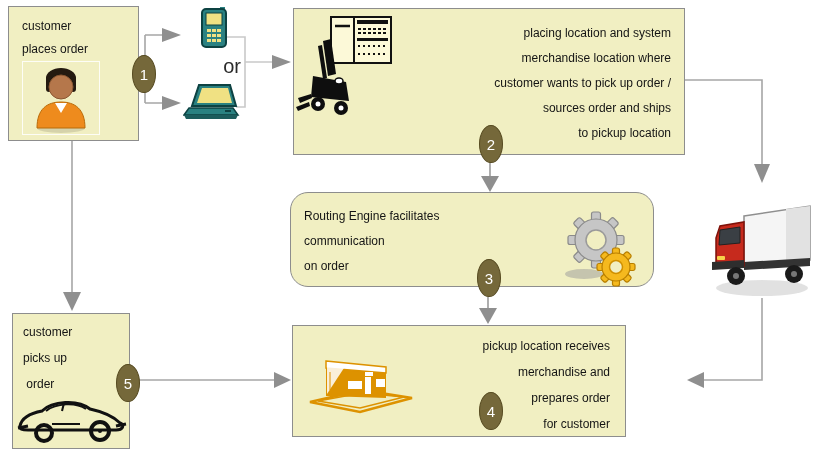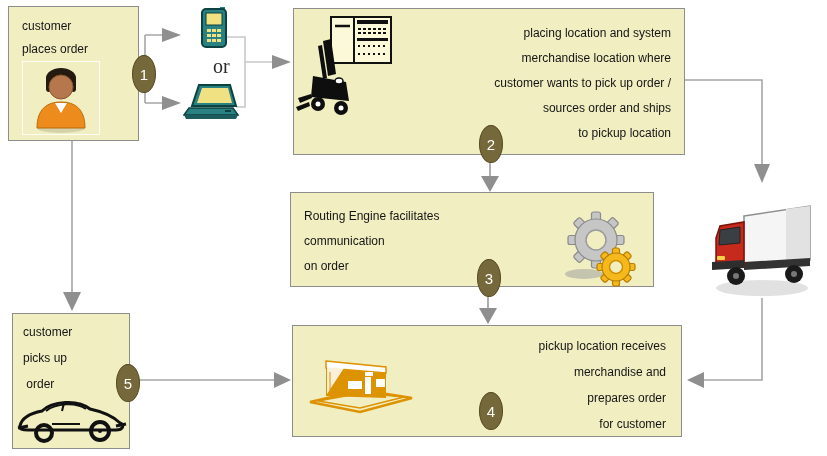--- a/index.html
+++ b/index.html
@@ -10,23 +10,23 @@
   .box-text{position:absolute;white-space:pre-line;color:#141414;font-size:12px;line-height:25px;}
   .badge{position:absolute;width:22px;height:36px;border-radius:50%;background:#75683a;border:1px solid #564a20;
          color:#ffffff;font-size:15px;display:flex;align-items:center;justify-content:center;z-index:5;}
   .icon{position:absolute;}
   .or-label{position:absolute;color:#2a2a2a;font-size:20px;}
   .avatar-frame{position:absolute;border:1px solid rgba(255,255,255,0.85);}
   #box1{left:8px;top:6px;width:131px;height:135px;}
   #box1 .box-text{left:13px;top:8px;line-height:23px;}
   #box2{left:293px;top:8px;width:392px;height:147px;}
   #box2 .box-text{right:13px;top:12px;text-align:right;}
-  #box3{left:290px;top:192px;width:364px;height:95px;}
+  #box3{left:290px;top:192px;width:364px;height:95px;border-radius:18px;}
   #box3 .box-text{left:13px;top:11px;}
-  #box4{left:292px;top:325px;width:390px;height:112px;}
+  #box4{left:292px;top:325px;width:334px;height:112px;}
   #box4 .box-text{right:15px;top:7px;text-align:right;line-height:26px;}
   #box5{left:12px;top:313px;width:118px;height:136px;}
   #box5 .box-text{left:10px;top:5px;line-height:26px;}
 </style>
 </head>
 <body>
 
 <div class="canvas">
 
   <svg class="connectors" viewBox="0 0 827 456">
@@ -90,21 +90,21 @@
         <rect x="13" y="22" width="4" height="3"></rect>
         <rect x="18" y="22" width="4" height="3"></rect>
       <rect x="8" y="27" width="4" height="3"></rect>
         <rect x="13" y="27" width="4" height="3"></rect>
         <rect x="18" y="27" width="4" height="3"></rect>
       <rect x="8" y="32" width="4" height="3"></rect>
         <rect x="13" y="32" width="4" height="3"></rect>
         <rect x="18" y="32" width="4" height="3"></rect>
     </g>
   </svg>
-  <div class="or-label" style="left:213px;top:55px;width:28px;text-align:left;font-family:Liberation Serif, serif;">or</div>
+  <div class="or-label" style="left:213px;top:55px;width:28px;text-align:right;">or</div>
   <svg class="icon" style="left:183px;top:84px;" width="58" height="38" viewBox="0 0 58 38">
     <polygon points="16,1 47,1 53,22 9,22" fill="#2a8181" stroke="#0d4242" stroke-width="2"></polygon>
     <polygon points="19,4 45,4 49,19 14,19" fill="#f0e183"></polygon>
     <polygon points="6,24 50,24 55,31 1,31" fill="#2a8181" stroke="#0d4242" stroke-width="1.5"></polygon>
     <polygon points="1,31 55,31 53,35 3,35" fill="#1c5c5c"></polygon>
     <rect x="42" y="26" width="6" height="2" fill="#0d4242"></rect>
   </svg>
 
   <div class="box" id="box2">
     <div class="box-text">placing location and system

